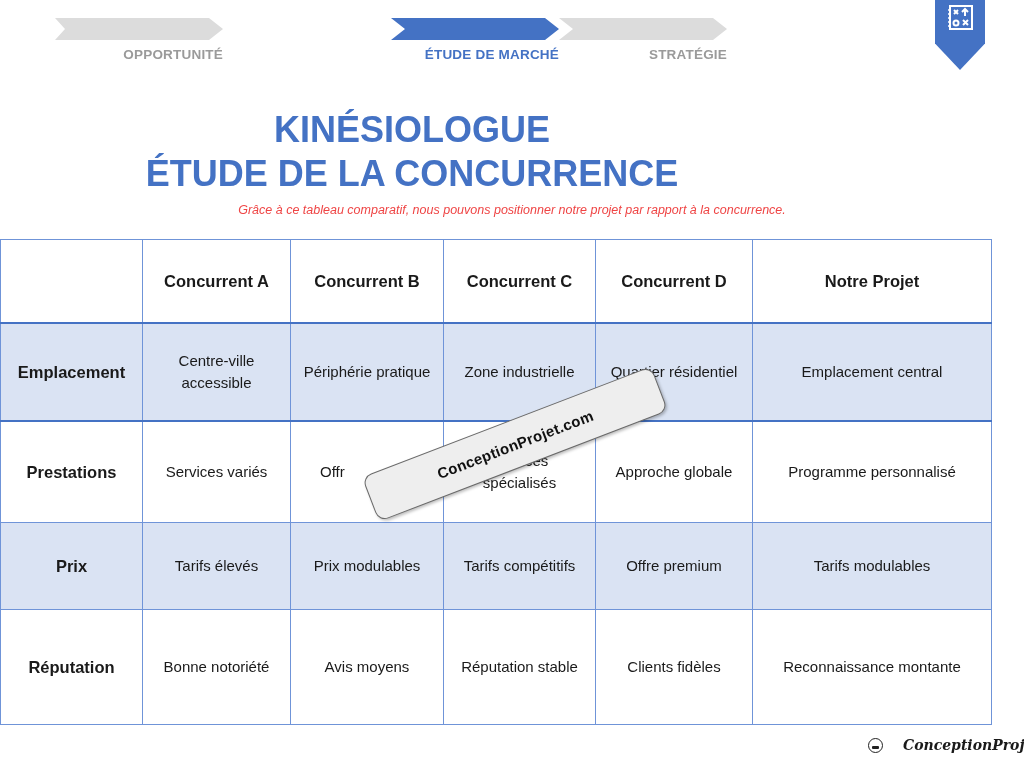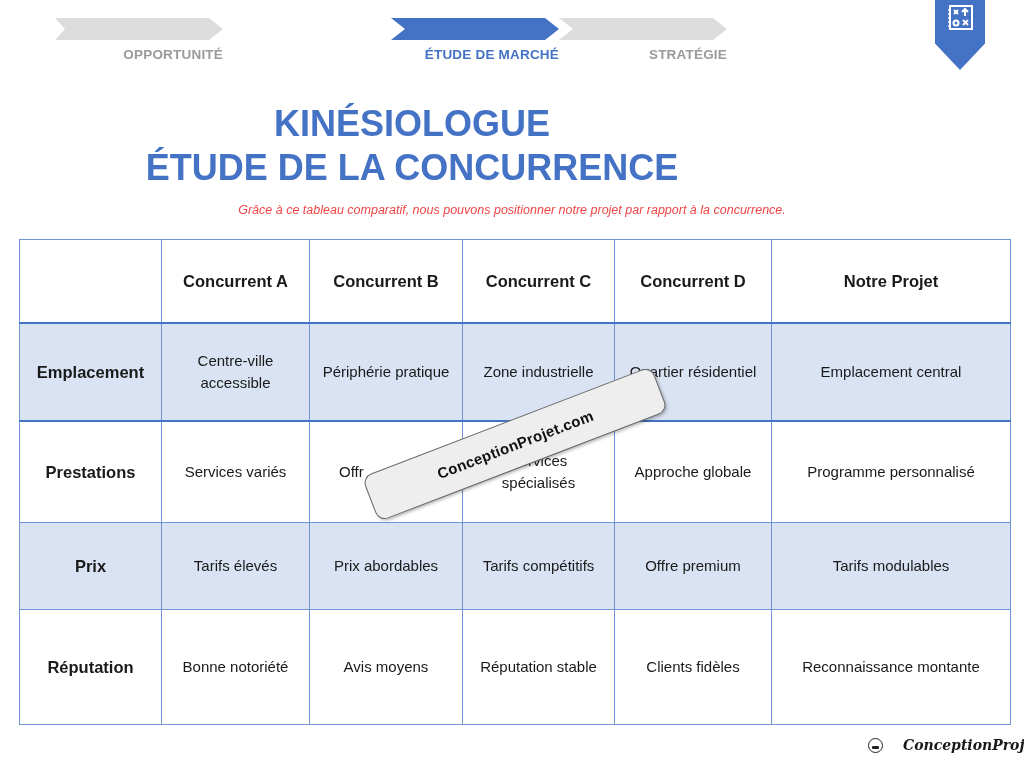--- a/index.html
+++ b/index.html
@@ -15,27 +15,27 @@
   .step.active .arrow { background: #4472c4; }
   .step .label { position: absolute; top: 29px; left: 0; width: 100%; text-align: right;
     font-size: 13.5px; font-weight: bold; color: #9a9a9a; letter-spacing: 0.2px; white-space: nowrap; }
   .step.active .label { color: #4472c4; }
 
   .bookmark { position: absolute; left: 935px; top: 0; width: 50px; height: 70px; background: #4472c4;
     clip-path: polygon(0 0, 100% 0, 100% 62%, 50% 100%, 0 62%); }
   .bookmark svg { position: absolute; left: 11px; top: 4px; }
 
   
-  .title { position: absolute; left: 0; top: 102px; width: 824px; text-align: center; color: #4472c4;
+  .title { position: absolute; left: 0; top: 108px; width: 824px; text-align: center; color: #4472c4;
     font-weight: bold; font-size: 36px; line-height: 44px; }
   .subtitle { position: absolute; left: 0; top: 203px; width: 1024px; text-align: center;
     font-style: italic; font-size: 12.5px; color: #ef4444; }
 
   
-  .grid { position: absolute; left: 19px; top: 239px; width: 991px; border-collapse: collapse; table-layout: fixed; }
+  .grid { position: absolute; left: 0; top: 239px; width: 991px; border-collapse: collapse; table-layout: fixed; }
   .grid td, .grid th { border: 1.5px solid #6f94d8; text-align: center; vertical-align: middle;
     font-size: 15px; line-height: 22px; padding: 0 8px; color: #1a1a1a; }
   .grid th { font-weight: bold; font-size: 16.5px; background: #ffffff; }
   .grid tr.shaded td { background: #dae3f3; }
   .grid td.rowhead { font-weight: bold; font-size: 16.5px; }
   .grid tr.shaded { border-top: 2.5px solid #4472c4; }
   .grid tr.after-shaded { border-top: 2.5px solid #4472c4; }
 
   
   .watermark { position: absolute; left: 360px; top: 420px; width: 310px; height: 48px;
@@ -120,21 +120,21 @@
     <td class="rowhead">Prestations</td>
     <td>Services variés</td>
     <td style="text-align:left; padding-left:29px;margin-top:21px;">Offr</td>
     <td>Services spécialisés</td>
     <td>Approche globale</td>
     <td>Programme personnalisé</td>
   </tr>
   <tr class="shaded" style="height:87px; border-top:1.5px solid #6f94d8;">
     <td class="rowhead">Prix</td>
     <td>Tarifs élevés</td>
-    <td>Prix abordables</td>
+    <td>Prix modulables</td>
     <td>Tarifs compétitifs</td>
     <td>Offre premium</td>
     <td>Tarifs modulables</td>
   </tr>
   <tr style="height:115px">
     <td class="rowhead">Réputation</td>
     <td>Bonne notoriété</td>
     <td>Avis moyens</td>
     <td>Réputation stable</td>
     <td>Clients fidèles</td>

